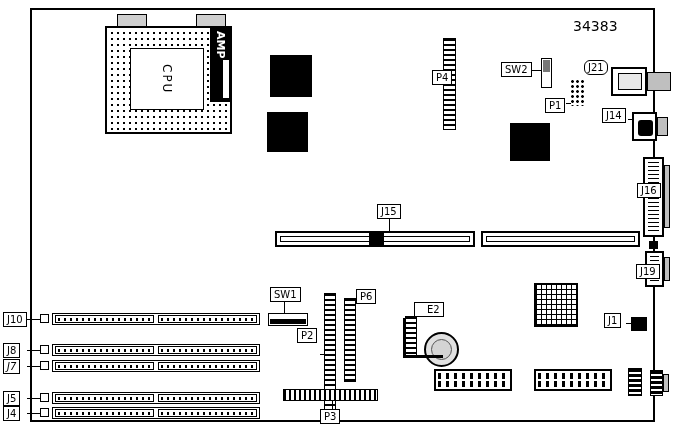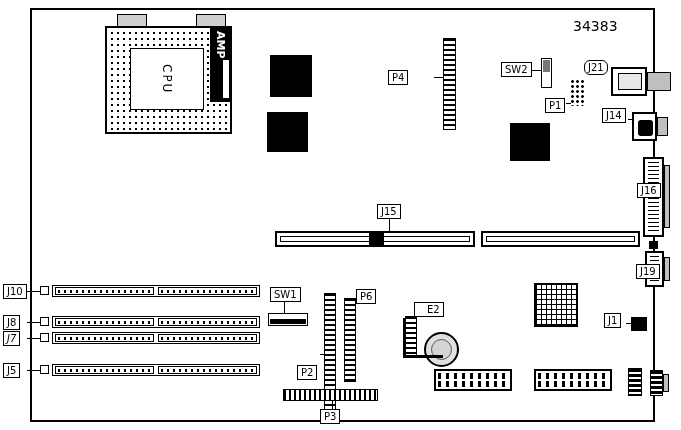--- a/index.html
+++ b/index.html
@@ -52,21 +52,21 @@
   .teeth.t { top: 2px; } .teeth.b { bottom: 2px; }
 
   .portshell { border: 2px solid #000; background: #fff; z-index: 3; }
   .vdash { background: repeating-linear-gradient(180deg, #000 0 1px, transparent 1px 4px); z-index: 4; }
   .bconn { background: repeating-linear-gradient(180deg, #000 0 3px, #fff 3px 5px); border: 1px solid #000; z-index: 3; }
   .edgeplug { background: #bfbfbf; border: 1px solid #000; z-index: 2; }
 
   .battery { border-radius: 50%; background: #e0e0e0; border: 2px solid #000; z-index: 3; }
   .battery-inner { position: absolute; left: 5px; top: 5px; right: 5px; bottom: 5px; border: 1px solid #555; border-radius: 50%; background: #d4d4d4; }
 
-  .mem-row { position: absolute; left: 0; width: 679px; height: 14px; z-index: 4; }
+  .mem-row { position: absolute; left: 0; width: 679px; height: 14px; z-index: 4; margin-top: 28px; }
   .mem-label { left: 3px; top: -1px; }
   .mem-line { position: absolute; left: 27px; top: 6px; width: 13px; height: 1px; background: #000; }
   .mem-pad { position: absolute; left: 40px; top: 1px; width: 9px; height: 9px; border: 1px solid #000; background: #fff; }
   .mem-slot { position: absolute; left: 52px; top: 0; width: 208px; height: 12px; border: 1px solid #000; background: #fff; display: flex; gap: 4px; padding: 1px 2px; }
   .mem-seg { flex: 1; border: 1px solid #000; position: relative; background: #fff; }
   .mem-seg::after { content: ""; position: absolute; left: 2px; right: 2px; top: 2px; height: 3px;
                     background: repeating-linear-gradient(90deg, #000 0 2px, transparent 2px 6px); }
 
   .partnum { font-size: 14px; color: #000; z-index: 3; }
 </style>
@@ -88,21 +88,21 @@
   <div class="abs blackbox" style="left:210px; top:27px; width:20px; height:75px; z-index:4;">
     <span class="vtext" style="color:#fff; font-size:11px; font-weight:600; position:absolute; left:4px; top:4px;">AMP</span>
     <span style="position:absolute; right:1px; top:33px; width:6px; height:38px; background:#fff;"></span>
   </div>
 
   <div class="abs blackbox" style="left:270px; top:55px; width:42px; height:42px;"></div>
   <div class="abs blackbox" style="left:267px; top:112px; width:41px; height:40px;"></div>
   <div class="abs blackbox" style="left:510px; top:123px; width:40px; height:38px;"></div>
 
   <div class="abs vstrip" style="left:443px; top:38px; width:13px; height:92px;"></div>
-  <div class="callout" style="left:388px; top:70px;">P4</div>
+  <div class="callout" style="left:432px; top:70px;">P4</div>
   <div class="line" style="left:434px; top:77px; width:9px; height:1px;"></div>
 
   <div class="abs portshell" style="left:541px; top:58px; width:11px; height:30px; border-width:1px;">
     <span style="position:absolute; left:1px; top:1px; right:1px; height:12px; background:#777;"></span>
   </div>
   <div class="callout" style="left:501px; top:62px;">SW2</div>
   <div class="line" style="left:531px; top:70px; width:10px; height:1px;"></div>
 
   <div class="abs pingrid" style="left:570px; top:79px; width:16px; height:27px;"></div>
   <div class="callout" style="left:545px; top:98px;">P1</div>
@@ -146,21 +146,21 @@
   <div class="abs portshell" style="left:268px; top:313px; width:40px; height:13px; border-width:1px;">
     <span style="position:absolute; left:1px; right:1px; bottom:1px; height:5px; background:#000;"></span>
   </div>
   <div class="callout" style="left:270px; top:287px;">SW1</div>
   <div class="line" style="left:284px; top:302px; width:1px; height:11px;"></div>
 
   <div class="abs vstrip" style="left:344px; top:298px; width:12px; height:84px;"></div>
   <div class="callout" style="left:356px; top:289px;">P6</div>
 
   <div class="abs vstrip" style="left:324px; top:293px; width:12px; height:122px;"></div>
-  <div class="callout" style="left:297px; top:365px;">P2</div>
+  <div class="callout" style="left:297px; top:328px;">P2</div>
   <div class="line" style="left:320px; top:354px; width:4px; height:1px;"></div>
 
   <div class="abs hstrip" style="left:283px; top:389px; width:95px; height:12px;"></div>
   <div class="callout" style="left:320px; top:409px;">P3</div>
   <div class="line" style="left:332px; top:401px; width:1px; height:8px;"></div>
 
   <div class="line" style="left:403px; top:318px; width:3px; height:40px;"></div>
   <div class="line" style="left:403px; top:355px; width:40px; height:3px;"></div>
   <div class="abs vstrip" style="left:405px; top:316px; width:12px; height:42px;"></div>
   <div class="callout" style="left:414px; top:302px;padding-left:12px;">E2</div>
@@ -216,14 +216,23 @@
   </div>
   <div class="mem-row" style="top:364px;">
     <div class="callout mem-label">J5</div>
     <div class="mem-line"></div>
     <div class="mem-pad"></div>
     <div class="mem-slot">
       <div class="mem-seg"></div>
       <div class="mem-seg"></div>
     </div>
   </div>
+  <div class="mem-row" style="top:379px;">
+    <div class="callout mem-label">J4</div>
+    <div class="mem-line"></div>
+    <div class="mem-pad"></div>
+    <div class="mem-slot">
+      <div class="mem-seg"></div>
+      <div class="mem-seg"></div>
+    </div>
+  </div>
 
 </div>
 
 </body></html>

